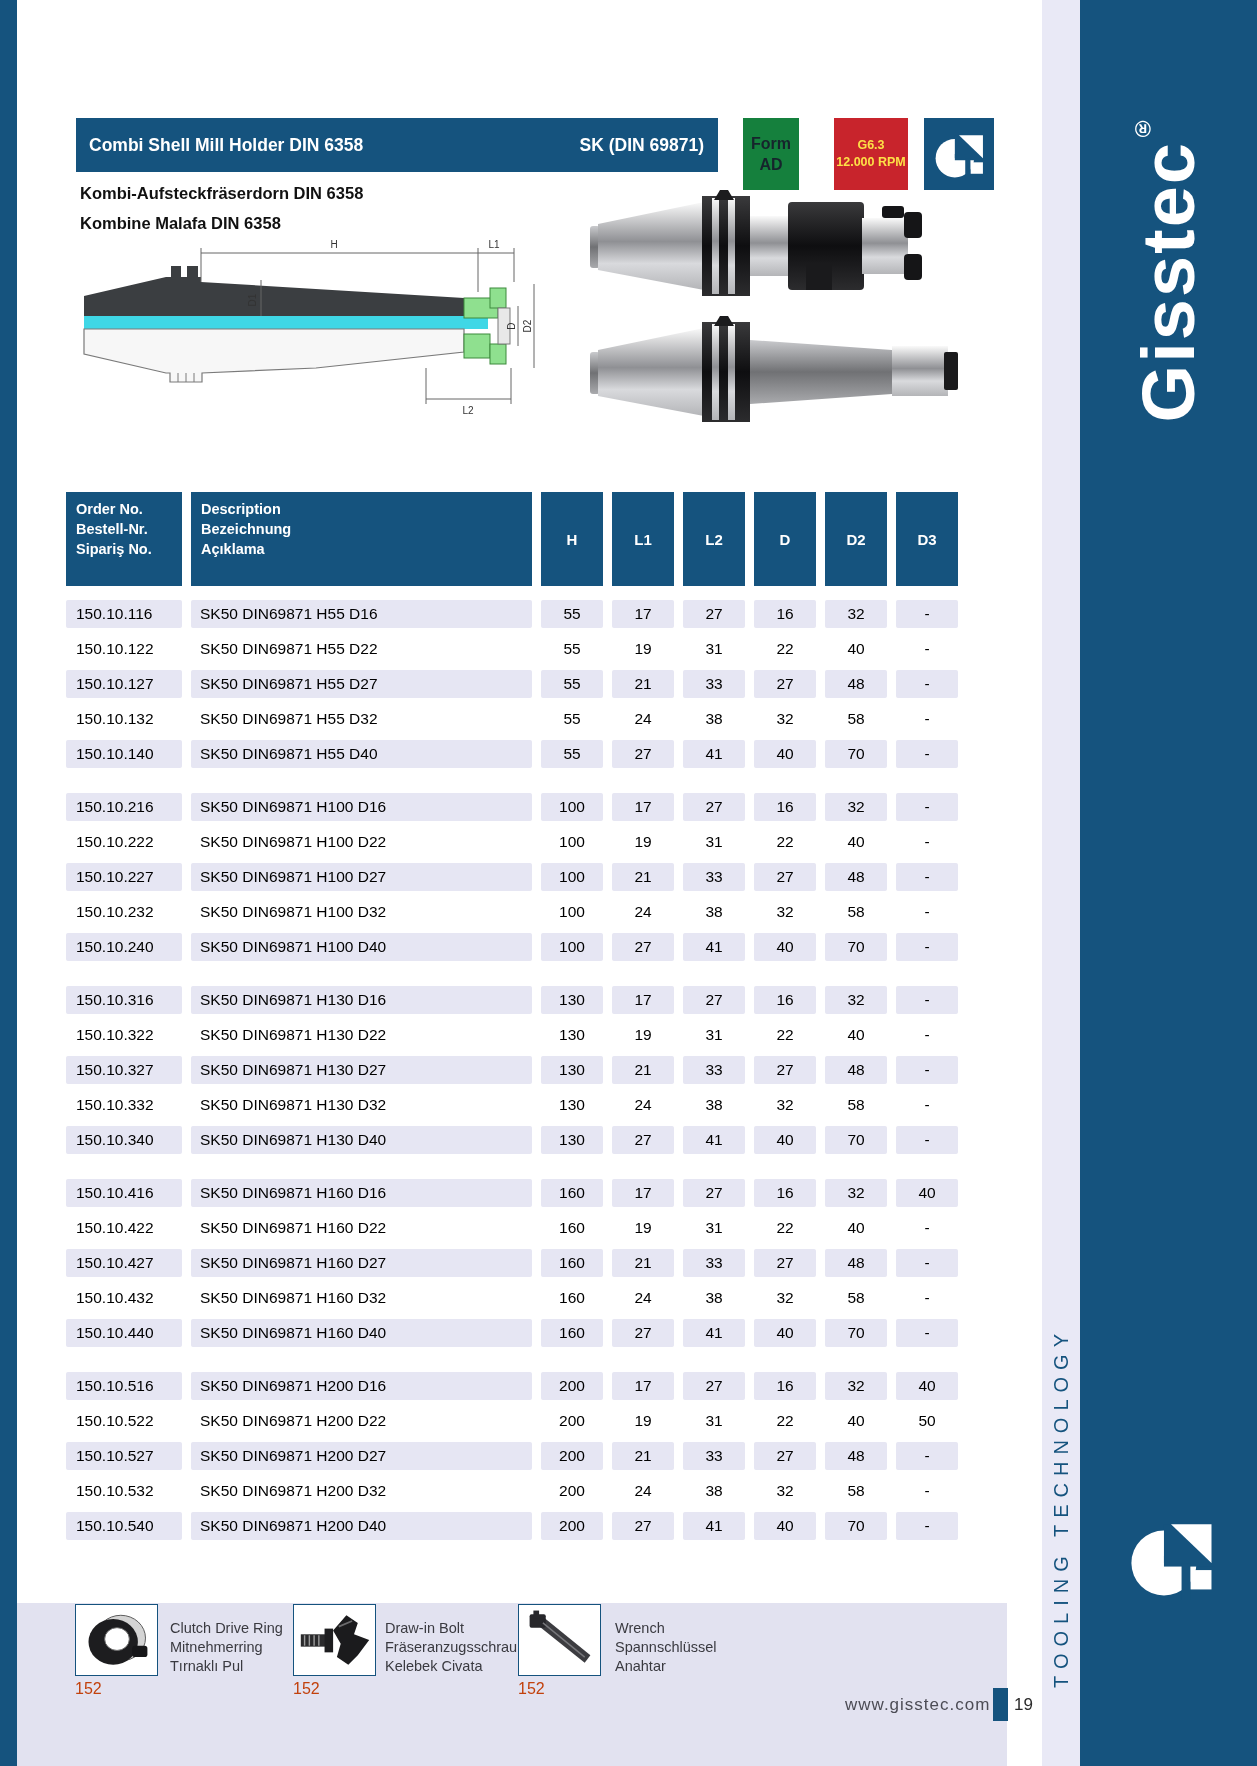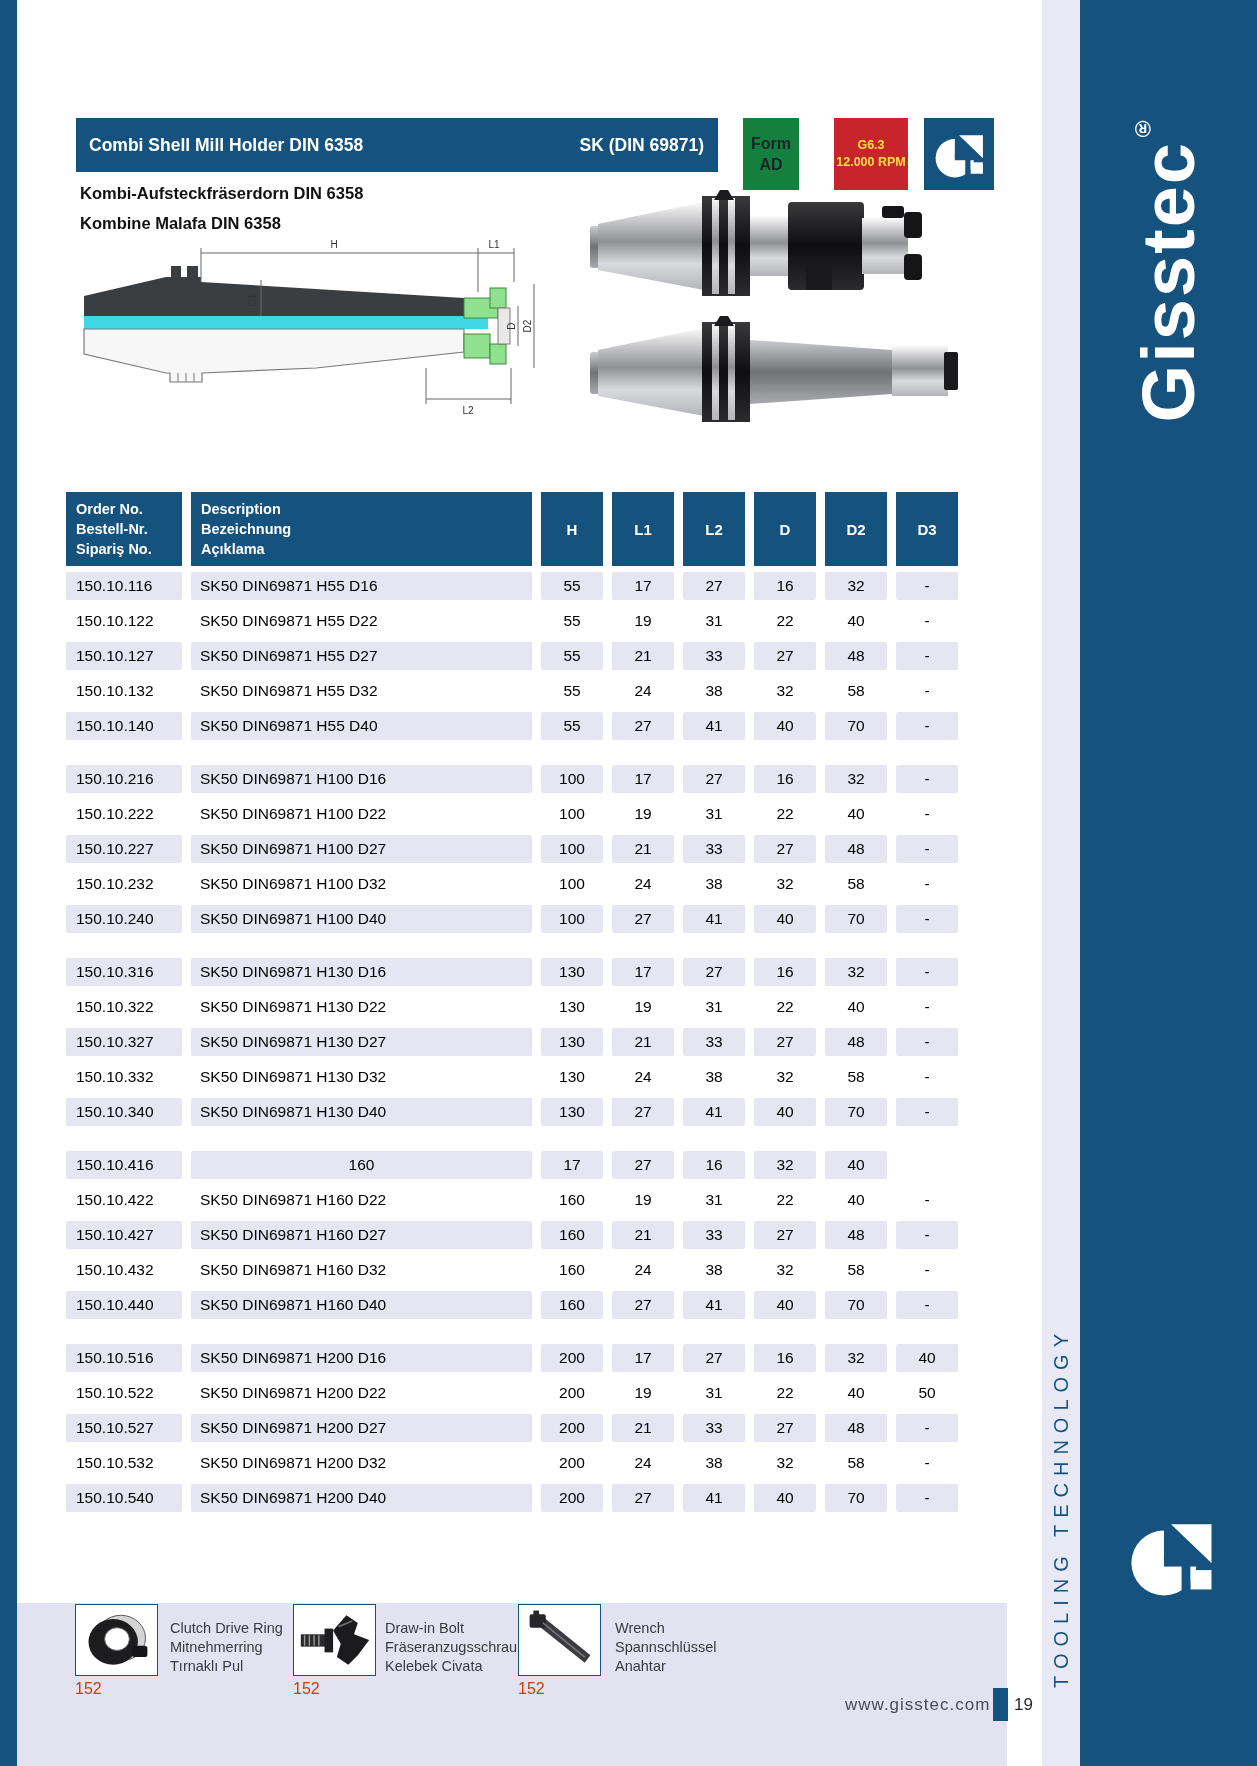--- a/index.html
+++ b/index.html
@@ -36,21 +36,21 @@
   .badge-speed { left:834px; width:74px; background:#c8242c; color:#fde047; font-weight:bold; font-size:12.5px; line-height:17px; }
   .badge-logo  { left:924px; width:70px; background:#15537e; }
 
   
   .drawing { position:absolute; left:66px; top:222px; }
   .photos  { position:absolute; left:552px; top:190px; }
 
   
   .table { position:absolute; left:66px; top:492px; width:892px; }
   .t-grid { display:grid; grid-template-columns:116px 341px 62px 62px 62px 62px 62px 62px; column-gap:9px; }
-  .t-head { height:74px; margin-bottom:6px; }
+  .t-head { height:94px; margin-bottom:14px; }
   .t-head > div { background:#15537e; color:#fff; }
   .hcol { padding:7px 0 0 10px; font-weight:bold; font-size:14.5px; line-height:20px; }
   .hdim { display:flex; align-items:center; justify-content:center; font-weight:bold;
           font-size:15px; color:#d5e4ee; }
   .t-row { height:28px; margin-bottom:7px;border-radius:11px; }
   .t-row .cell { line-height:28px; font-size:15.5px; color:#000; }
   .t-row.alt .cell { background:#e6e6f3; border-radius:2px; }
   .t-group + .t-group { margin-top:25px; }
   .c-order { padding-left:10px; }
   .c-desc  { padding-left:9px; }
@@ -361,20 +361,21 @@
             <div class="cell c-l1">27</div>
             <div class="cell c-l2">41</div>
             <div class="cell c-d">40</div>
             <div class="cell c-d2">70</div>
             <div class="cell c-d3">-</div>
           </div>
         </div>
         <div class="t-group">
           <div class="t-grid t-row alt">
             <div class="cell c-order">150.10.416</div>
+            <div class="cell c-desc">SK50 DIN69871 H160 D16</div>
             <div class="cell c-h">160</div>
             <div class="cell c-l1">17</div>
             <div class="cell c-l2">27</div>
             <div class="cell c-d">16</div>
             <div class="cell c-d2">32</div>
             <div class="cell c-d3">40</div>
           </div>
           <div class="t-grid t-row">
             <div class="cell c-order">150.10.422</div>
             <div class="cell c-desc">SK50 DIN69871 H160 D22</div>

